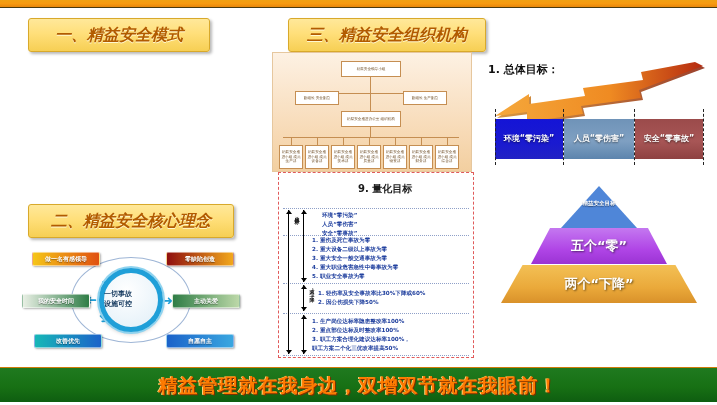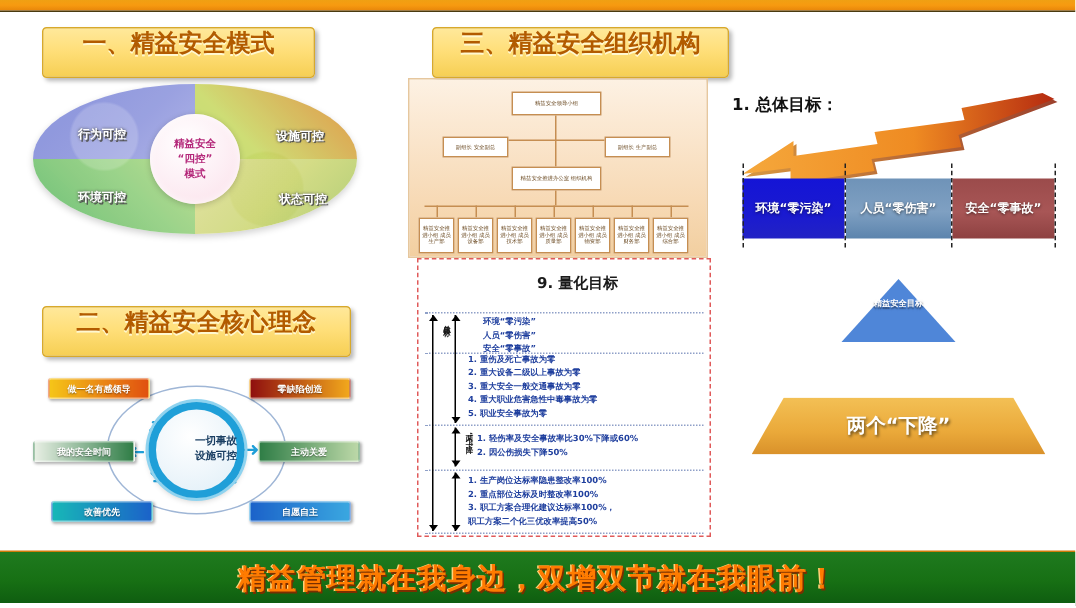--- a/index.html
+++ b/index.html
@@ -24,23 +24,24 @@
   }
   .botbar2{position:absolute;left:0;top:402px;width:717px;height:3px;background:#fff;}
 
   
   .plaque{
     position:absolute;
     background:linear-gradient(180deg,#ffe89a 0%,#ffdf7a 45%,#f6cf54 100%);
     border:1px solid #d8a92b;
     border-radius:3px;
     box-shadow:2px 2px 3px rgba(0,0,0,.28);
-    display:flex;justify-content:center;
+    display:flex;align-items:center;justify-content:center;
     color:#b25b00;font-weight:bold;
     text-shadow:0 1px 0 #fff8d0;
+    font-style:italic;
   }
 
   
   .ellipse-wrap{position:absolute;left:22px;top:56px;width:216px;height:100px;}
   .ellipse{position:absolute;inset:0;border-radius:50%;overflow:hidden;
     box-shadow:0 2px 5px rgba(0,0,0,.18);}
   .q{position:absolute;width:50%;height:50%;}
   .q1{left:0;top:0;background:linear-gradient(135deg,#7b86d8,#8e96dd 60%,#a4a9e4);}
   .q2{right:0;top:0;background:linear-gradient(225deg,#e0863f,#c9d96a 70%,#b9d96a);}
   .q3{left:0;bottom:0;background:linear-gradient(45deg,#5fb86b,#8fce7d 60%,#b5dc84);}
@@ -68,21 +69,21 @@
 
   
   .radial{position:absolute;left:22px;top:250px;width:218px;height:100px;}
   .r-ring{position:absolute;left:50%;top:50%;transform:translate(-50%,-50%);
     width:118px;height:84px;border:1px solid #9fb6d6;border-radius:50%;}
   .r-core{position:absolute;left:50%;top:50%;transform:translate(-50%,-50%);
     width:54px;height:54px;border-radius:50%;
     background:radial-gradient(circle at 42% 33%,#ffffff,#eef6fb 55%,#dfeef7);
     border:5px solid #1f9fd8;
     box-shadow:0 0 0 2px #8fd3ef,0 2px 4px rgba(0,0,0,.22);
-    display:flex;flex-direction:column;align-items:flex-end;justify-content:center;
+    display:flex;flex-direction:column;align-items:flex-start;justify-content:center;
     color:#1b3f63;font-size:7px;font-weight:bold;line-height:1.4;text-align:center;}
   .rbox{position:absolute;height:12px;width:66px;border-radius:2px;
     display:flex;align-items:center;justify-content:center;
     color:#fff;font-size:6px;font-weight:bold;white-space:nowrap;
     box-shadow:1px 1px 2px rgba(0,0,0,.3);
     border:1px solid rgba(255,255,255,.5);text-shadow:0 1px 1px rgba(0,0,0,.45);}
   .rb-tl{left:10px;top:2px;background:linear-gradient(90deg,#f5c518,#e05010);}
   .rb-tr{right:6px;top:2px;background:linear-gradient(90deg,#8f0f0f,#f2a81c);}
   .rb-l {left:0px;top:44px;background:linear-gradient(90deg,#e8efe4,#2f7d46);}
   .rb-r {right:0px;top:44px;background:linear-gradient(90deg,#2f7d46,#bcd8a8);}
@@ -151,38 +152,20 @@
 <body>
 
 <div class="slide">
 
   <div class="topbar"></div>
 
   <div class="plaque" style="left:28px;top:18px;width:180px;height:32px;font-size:16px;">
     <span>一、精益安全模式</span>
   </div>
 
-  <div class="ellipse-wrap">
-    <div class="ellipse">
-      <div class="q q1"></div>
-      <div class="q q2"></div>
-      <div class="q q3"></div>
-      <div class="q q4"></div>
-      <div class="ell-overlay"></div>
-    </div>
-    <div class="q-label ql1">行为可控</div>
-    <div class="q-label ql2">设施可控</div>
-    <div class="q-label ql3">环境可控</div>
-    <div class="q-label ql4">状态可控</div>
-    <div class="ell-core">
-      <div>精益安全</div>
-      <div>“四控”</div>
-      <div>模式</div>
-    </div>
-  </div>
 
 
   <div class="plaque" style="left:28px;top:204px;width:204px;height:32px;font-size:16px;">
     <span>二、精益安全核心理念</span>
   </div>
 
   <div class="radial">
     <div class="r-ring"></div>
 
     <div class="ar" style="left:76px;top:28px;transform:rotate(-45deg);">➜</div>
@@ -308,20 +291,21 @@
   <div class="qlist" style="left:312px;top:317px;">
     <div>1. 生产岗位达标率隐患整改率100%</div>
     <div>2. 重点部位达标及时整改率100%</div>
     <div>3. 职工方案合理化建议达标率100%，</div>
     <div>   职工方案二个化三优改率提高50%</div>
   </div>
 
   <div class="pyr">
     <div class="p-top"></div>
     <div class="p-top-lbl">精益安全目标</div>
+    <div class="ptier pt2">五个“零”</div>
     <div class="ptier pt3">两个“下降”</div>
   </div>
 
   <div class="botbar">
     <span>精益管理就在我身边，双增双节就在我眼前！</span>
   </div>
   <div class="botbar2"></div>
 
 </div>
 

